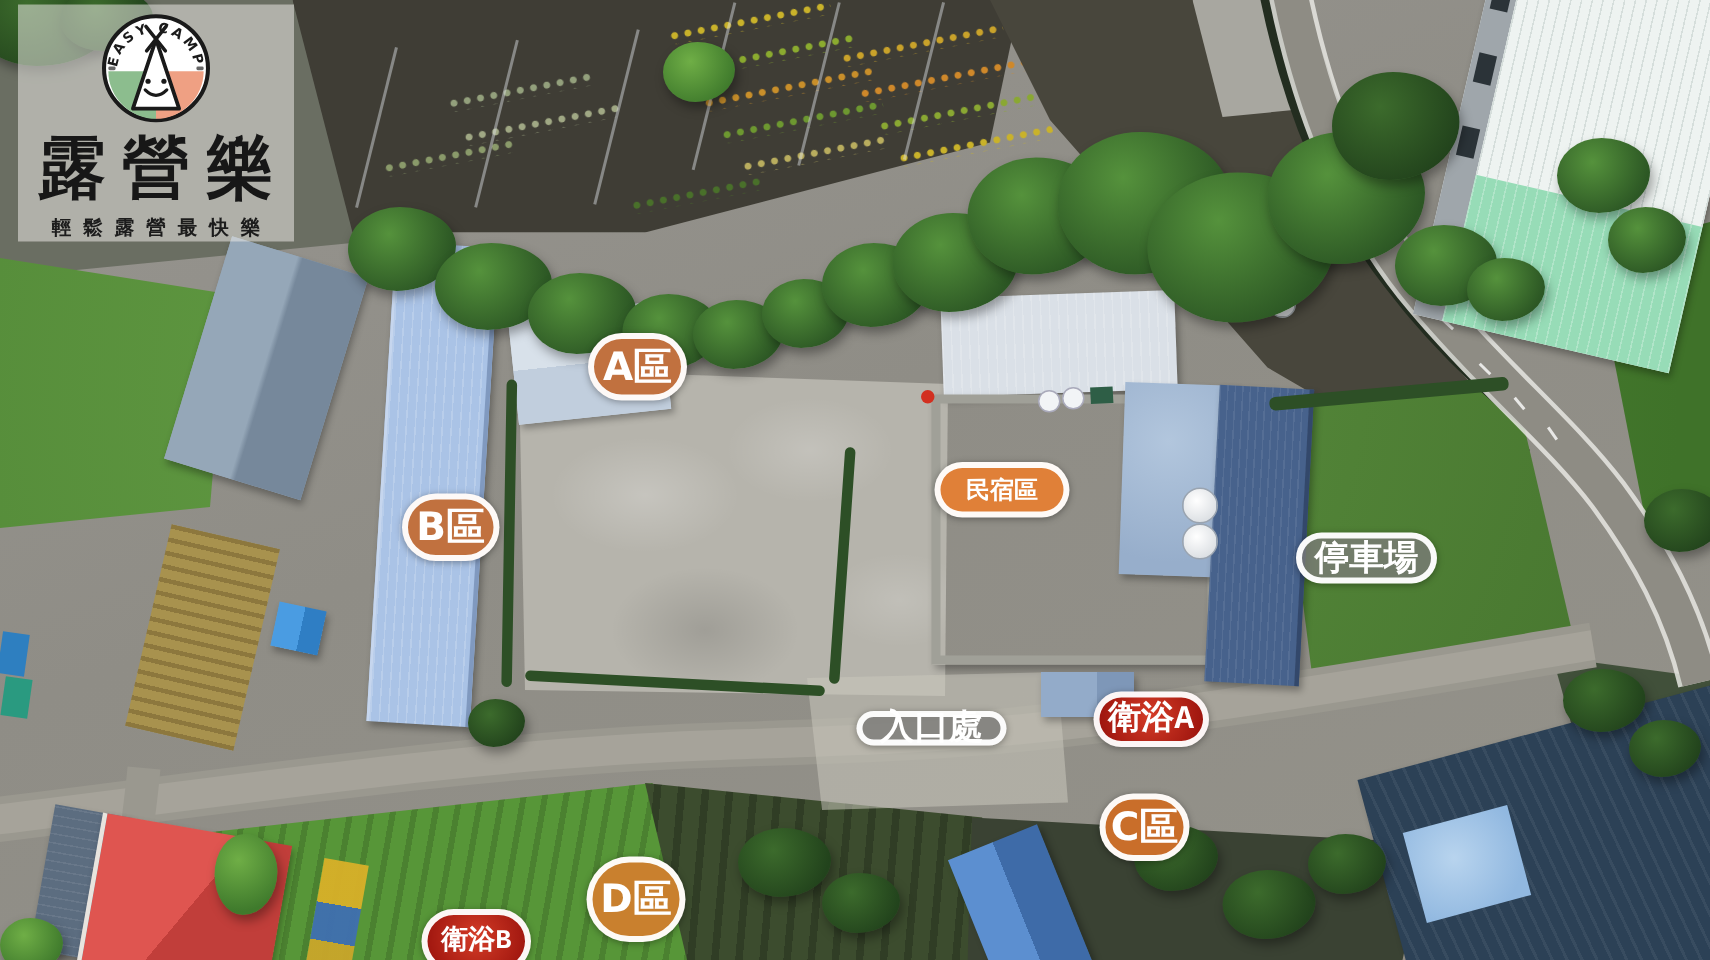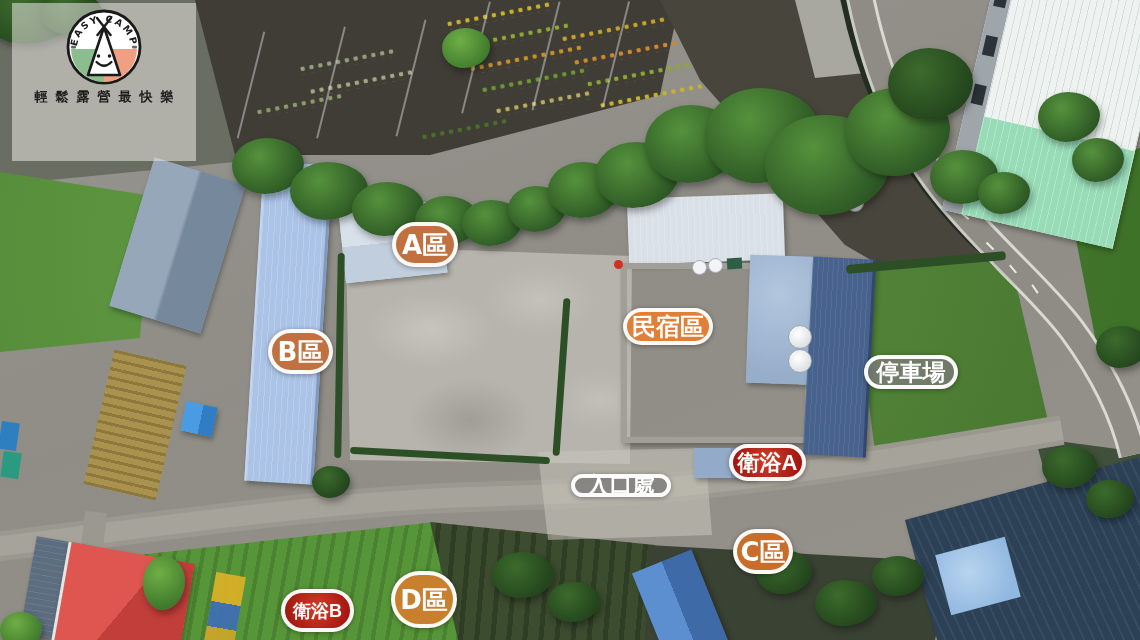--- a/index.html
+++ b/index.html
@@ -48,21 +48,21 @@
   
   .badge{position:absolute;display:flex;align-items:center;justify-content:center;color:#fff;font-weight:bold;
     border:4px solid rgba(255,255,255,.96);border-radius:999px;box-sizing:border-box;line-height:1;z-index:40;
     box-shadow:0 1px 5px rgba(0,0,0,.35);white-space:nowrap;}
   .badge.oA{background:#c1713f;}
   .badge.oC{background:#c96e2a;}
   .badge.oD{background:#c9802e;}
   .badge.oG{background:#e08038;}
   .badge.green{background:#3f9a63;}
   .badge.gray{background:rgba(123,123,120,.8);}
-  .badge.red{background:radial-gradient(circle at 50% 42%,#d43c27,#9e150e 90%);font-family:Liberation Sans, sans-serif;}
+  .badge.red{background:radial-gradient(circle at 50% 42%,#d43c27,#9e150e 90%);font-family:Liberation Mono, monospace;margin-top:17px;}
   
   .logo-panel{position:absolute;left:12px;top:3px;width:184px;height:158px;background:rgba(233,232,227,.55);
     display:flex;flex-direction:column;align-items:center;z-index:50;}
   .logo-title{font-size:45px;font-weight:bold;color:#171717;letter-spacing:11px;padding-left:11px;margin-top:-2px;}
   .logo-sub{font-size:13px;font-weight:bold;color:#1c1c1c;letter-spacing:8px;padding-left:8px;margin-top:1px;}
 </style>
 </head>
 <body>
 
 <div class="scene">
@@ -183,21 +183,21 @@
   <i class="tree dark" style="left:815px;top:580px;width:62px;height:46px"></i>
   <i class="tree dark" style="left:872px;top:556px;width:52px;height:40px"></i>
   <i class="tree light" style="left:143px;top:556px;width:42px;height:54px"></i>
   <i class="tree dark" style="left:312px;top:466px;width:38px;height:32px"></i>
   <i class="tree dark" style="left:1042px;top:446px;width:55px;height:42px"></i>
   <i class="tree dark" style="left:1086px;top:480px;width:48px;height:38px"></i>
   <i class="tree light" style="left:0px;top:612px;width:42px;height:36px"></i>
 
   <div class="badge oA" style="left:392px;top:222px;width:66px;height:45px;font-size:26px">A區</div>
   <div class="badge oA" style="left:268px;top:329px;width:65px;height:45px;font-size:26px">B區</div>
-  <div class="badge oG" style="left:623px;top:308px;width:90px;height:37px;font-size:24px">民宿區</div>
+  <div class="badge oG" style="left:623px;top:308px;width:90px;height:37px;font-size:16px">民宿區</div>
   <div class="badge gray" style="left:864px;top:355px;width:94px;height:34px;font-size:23px">停車場</div>
   <div class="badge red" style="left:729px;top:444px;width:77px;height:37px;font-size:22px">衛浴A</div>
   <div class="badge gray" style="left:571px;top:474px;width:100px;height:23px;font-size:23px">入口處</div>
   <div class="badge oC" style="left:733px;top:529px;width:60px;height:45px;font-size:26px">C區</div>
   <div class="badge oD" style="left:391px;top:571px;width:66px;height:57px;font-size:26px">D區</div>
   <div class="badge red" style="left:281px;top:589px;width:73px;height:43px;font-size:18px">衛浴B</div>
 
   <div class="logo-panel">
     <svg width="80" height="80" viewBox="-40 -40 80 80" style="margin-top:4px">
       <circle cx="0" cy="0" r="36" fill="#ffffff" stroke="#1a1a1a" stroke-width="2.8"></circle>
@@ -209,16 +209,17 @@
       <text font-size="9.5" font-weight="bold" letter-spacing="2" fill="#1a1a1a" font-family="DejaVu Sans, sans-serif">
         <textPath href="#arcpath" startOffset="50%" text-anchor="middle">EASY CAMP</textPath>
       </text>
       <polygon points="0,-20 -16,28 16,28" fill="#ffffff" stroke="#1a1a1a" stroke-width="2.6" stroke-linejoin="round"></polygon>
       <line x1="-7" y1="-29" x2="6.5" y2="-12" stroke="#1a1a1a" stroke-width="2.4" stroke-linecap="round"></line>
       <line x1="7" y1="-29" x2="-6.5" y2="-12" stroke="#1a1a1a" stroke-width="2.4" stroke-linecap="round"></line>
       <circle cx="-5.5" cy="9" r="1.8" fill="#1a1a1a"></circle>
       <circle cx="5.5" cy="9" r="1.8" fill="#1a1a1a"></circle>
       <path d="M -7.5,15 Q 0,22.5 7.5,15" fill="none" stroke="#1a1a1a" stroke-width="2.2" stroke-linecap="round"></path>
     </svg>
+    <div class="logo-title">露營樂</div>
     <div class="logo-sub">輕鬆露營最快樂</div>
   </div>
 
 </div>
 
 </body></html>

